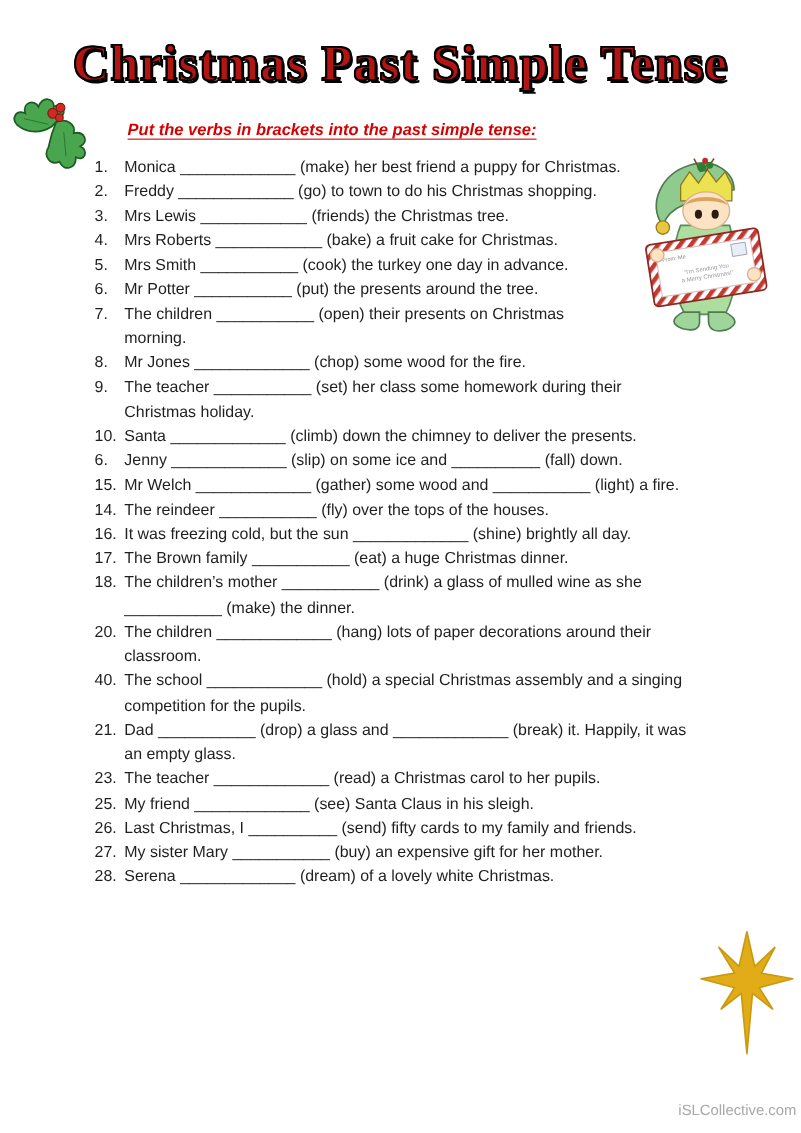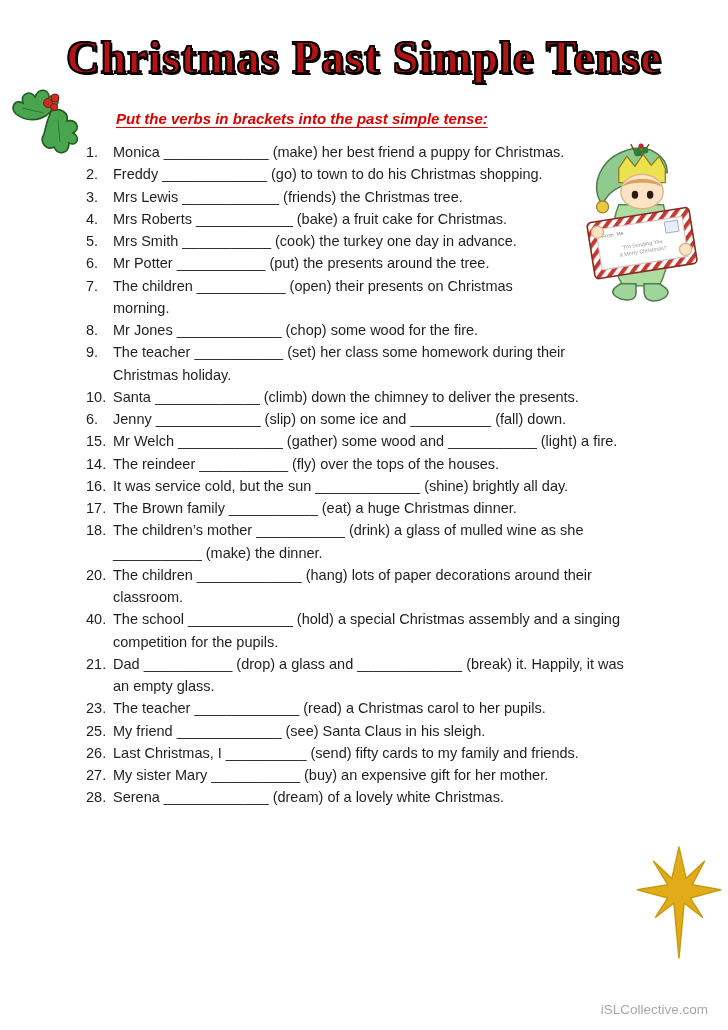--- a/index.html
+++ b/index.html
@@ -39,21 +39,21 @@
     line-height:22.25px;
   }
   .exercise-item{display:flex;}
   .item-num{flex:0 0 27px;}
   .item-text{flex:1;white-space:pre-line;}
   .holly{position:absolute;left:8px;top:84px;width:88px;height:78px;}
   .elf{position:absolute;left:578px;top:134px;width:122px;height:172px;}
   .star{position:absolute;left:633px;top:842px;width:92px;height:120px;}
   .footer{
     position:absolute;
-    right:20px;bottom:13px;
+    right:4px;bottom:13px;
     font-size:13.5px;
     color:#a8a8a8;
   }
 </style>
 </head>
 <body>
 
 <div class="page">
 
   <h1 class="title">Christmas Past Simple Tense</h1>
@@ -161,21 +161,21 @@
       <div class="exercise-item">
         <span class="item-num">15.</span>
         <div class="item-text">Mr Welch _____________ (gather) some wood and ___________ (light) a fire.</div>
       </div>
       <div class="exercise-item">
         <span class="item-num">14.</span>
         <div class="item-text">The reindeer ___________ (fly) over the tops of the houses.</div>
       </div>
       <div class="exercise-item">
         <span class="item-num">16.</span>
-        <div class="item-text">It was service cold, but the sun _____________ (shine) brightly all day.</div>
+        <div class="item-text">It was freezing cold, but the sun _____________ (shine) brightly all day.</div>
       </div>
       <div class="exercise-item">
         <span class="item-num">17.</span>
         <div class="item-text">The Brown family ___________ (eat) a huge Christmas dinner.</div>
       </div>
       <div class="exercise-item">
         <span class="item-num">18.</span>
         <div class="item-text">The children’s mother ___________ (drink) a glass of mulled wine as she
 ___________ (make) the dinner.</div>
       </div>

